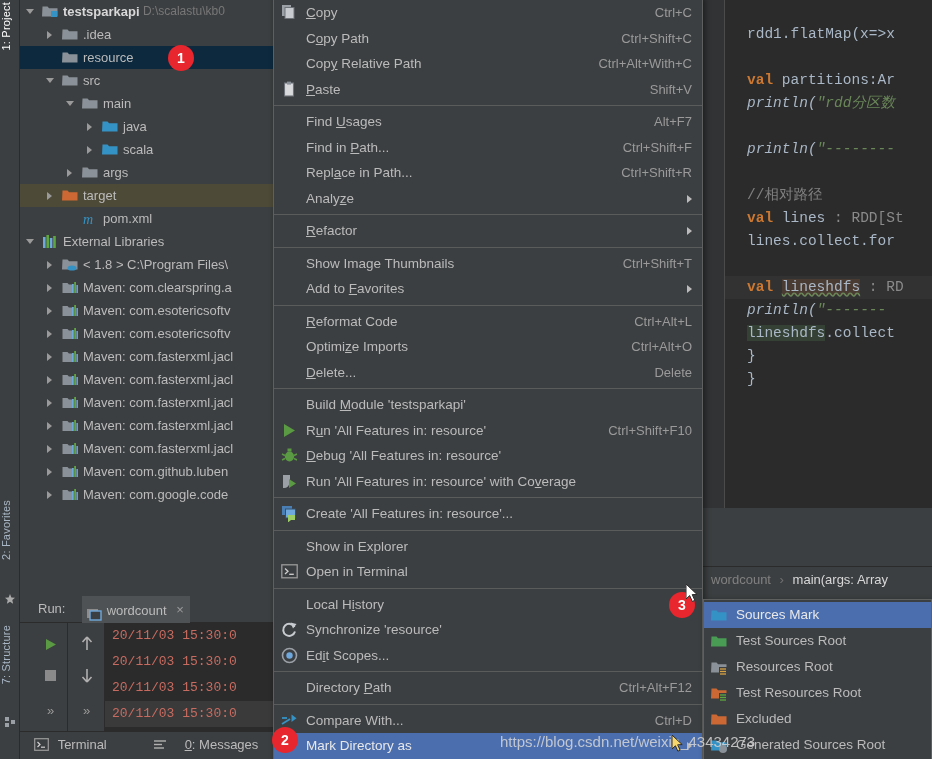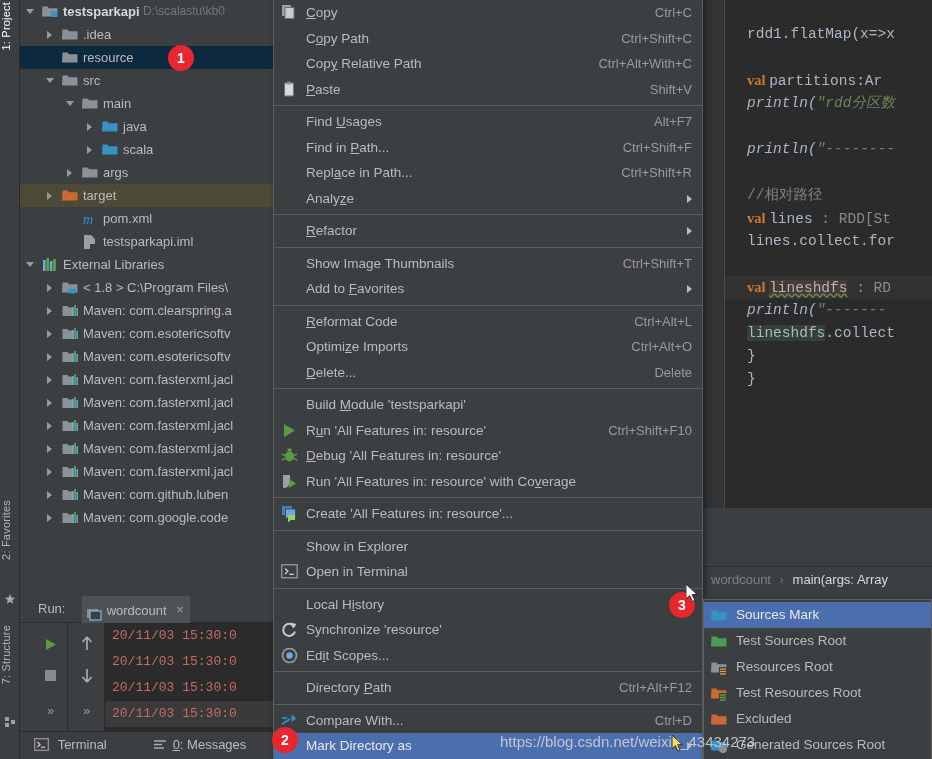--- a/index.html
+++ b/index.html
@@ -108,21 +108,21 @@
     position: absolute; left: 0; top: 0; width: 22px; height: 566px;
     background: #313335; border-right: 1px solid #4b4b4b;
   }
   .code {
     position: absolute; left: 22px; top: 0; width: 207px; height: 566px;
     font-family: "Liberation Mono", monospace; font-size: 14.5px;
     line-height: 23px; white-space: pre; color: #a9b7c6;
   }
   .code .ln { height: 23px; padding-left: 22px; white-space: pre; }
   .code .ln.hlrow { background: #323232; }
-  .kw { color: #cc7832; font-weight: bold; font-family: Liberation Serif, serif; }
+  .kw { color: #cc7832; font-weight: bold; }
   .str { color: #6a8759; }
   .cmt { color: #808080; }
   .ital { font-style: italic; }
   .typ { color: #8a8a8a; }
   .err { background: #4a3b32; text-decoration: underline wavy #6a8759; }
   .sel { background: #344134; }
   .ed-hscroll {
     position: absolute; left: 5px; top: 552px; width: 100px; height: 9px;
     background: #4e5254; border-radius: 2px;
   }
@@ -252,24 +252,20 @@
           </svg></span><span class="tlabel">scala</span></div>
       <div class="trow"><span style="display: inline-block; width: 46px; height: 23px;"></span><span class="arrow closed" style="margin-right: 6px;"></span><span class="ico" style="margin-right: 5px;"><svg width="16" height="16" viewBox="0 0 16 16">
             <path d="M0.5 2.5 h5 l1.6 1.8 h8.4 v8.2 h-15.5 z" fill="#8a9198"></path>
           </svg></span><span class="tlabel">args</span></div>
       <div class="trow sel-olive"><span style="display: inline-block; width: 26px; height: 23px;"></span><span class="arrow closed" style="margin-right: 6px;"></span><span class="ico" style="margin-right: 5px;"><svg width="16" height="16" viewBox="0 0 16 16">
             <path d="M0.5 2.5 h5 l1.6 1.8 h8.4 v8.2 h-15.5 z" fill="#cc6833"></path>
           </svg></span><span class="tlabel">target</span></div>
       <div class="trow"><span style="display: inline-block; width: 46px; height: 23px;"></span><span class="arrow " style="margin-right: 6px;"></span><span class="ico" style="margin-right: 5px;"><svg width="16" height="16" viewBox="0 0 16 16">
             <text x="1" y="13" font-family="Liberation Serif, serif" font-style="italic" font-size="14" fill="#3592c4">m</text>
           </svg></span><span class="tlabel">pom.xml</span></div>
-      <div class="trow"><span style="display: inline-block; width: 46px; height: 23px;"></span><span class="arrow " style="margin-right: 6px;"></span><span class="ico" style="margin-right: 5px;"><svg width="16" height="16" viewBox="0 0 16 16">
-            <path d="M2 1 h7 l4 4 v10 h-11 z" fill="#9aa0a6"></path>
-            <rect x="8" y="10" width="5" height="5" fill="#3c3f41"></rect>
-          </svg></span><span class="tlabel">testsparkapi.iml</span></div>
       <div class="trow"><span style="display: inline-block; width: 6px; height: 23px;"></span><span class="arrow open" style="margin-right: 6px;"></span><span class="ico" style="margin-right: 5px;"><svg width="16" height="16" viewBox="0 0 16 16">
             <rect x="1" y="3" width="2.6" height="11" fill="#6fa8dc"></rect>
             <rect x="4.4" y="1" width="2.6" height="13" fill="#5fa83f"></rect>
             <rect x="7.8" y="4" width="2.6" height="10" fill="#6fa8dc"></rect>
             <rect x="11.2" y="2" width="2.6" height="12" fill="#5fa83f"></rect>
           </svg></span><span class="tlabel">External Libraries</span></div>
       <div class="trow"><span style="display: inline-block; width: 26px; height: 23px;"></span><span class="arrow closed" style="margin-right: 6px;"></span><span class="ico" style="margin-right: 5px;"><svg width="16" height="16" viewBox="0 0 16 16">
             <path d="M0.5 2.5 h5 l1.6 1.8 h8.4 v8.2 h-15.5 z" fill="#8a9198"></path>
             <ellipse cx="10" cy="11" rx="4.5" ry="2.6" fill="#3592c4"></ellipse>
           </svg></span><span class="tlabel">&lt; 1.8 &gt;  C:\Program Files\</span></div>
@@ -409,21 +405,21 @@
       <span style="margin-left:5px;">Terminal</span>
     </span>
     <span class="sb-item" style="left:133px;">
       <span style="display:inline-block;width:15px;height:13px;vertical-align:-2px;">
         <svg width="15" height="13" viewBox="0 0 15 13">
             <line x1="1" y1="3" x2="13" y2="3" stroke="#b0b0b0" stroke-width="1.4"></line>
             <line x1="1" y1="6.5" x2="9" y2="6.5" stroke="#b0b0b0" stroke-width="1.4"></line>
             <line x1="1" y1="10" x2="11" y2="10" stroke="#b0b0b0" stroke-width="1.4"></line>
           </svg>
       </span>
-      <span style="margin-left:1px;"><span style="text-decoration:underline;">0</span><span>: Messages</span></span>
+      <span style="margin-left:13px;"><span style="text-decoration:underline;">0</span><span>: Messages</span></span>
     </span>
     <span class="sb-item" style="left:252px;">
       <span>E</span>
     </span>
   </div>
 
   <div class="ctxmenu">
       <div class="mi"><span class="mico"><svg width="17" height="17" viewBox="0 0 17 17">
             <rect x="1" y="1" width="9" height="11" fill="#9aa0a6"></rect>
             <rect x="4" y="3.5" width="9" height="11" fill="#c8ccd0" stroke="#6d7378" stroke-width="1"></rect>

